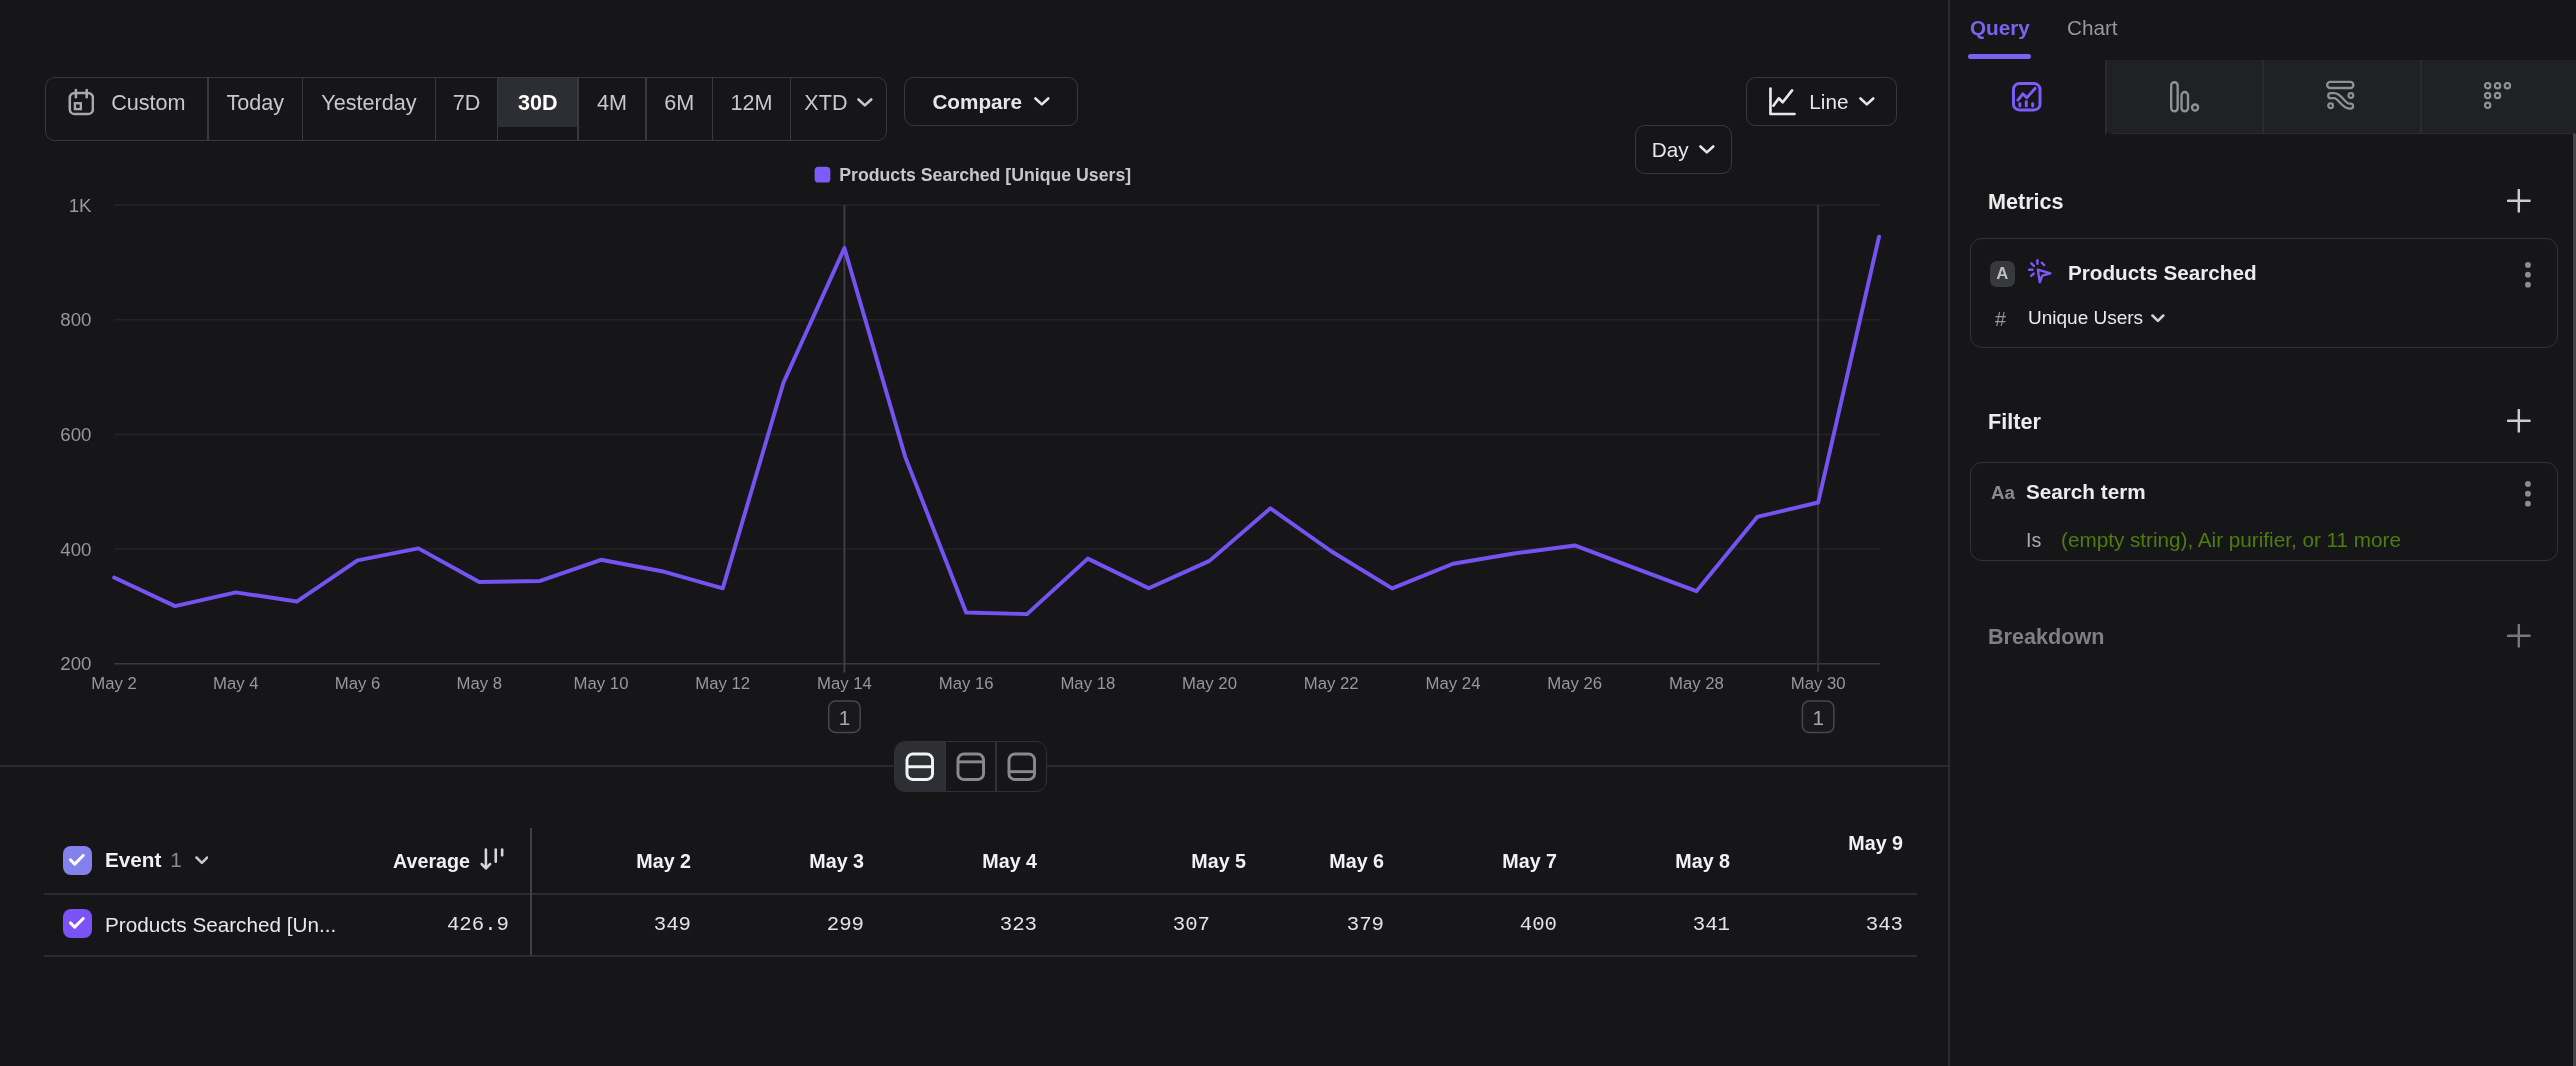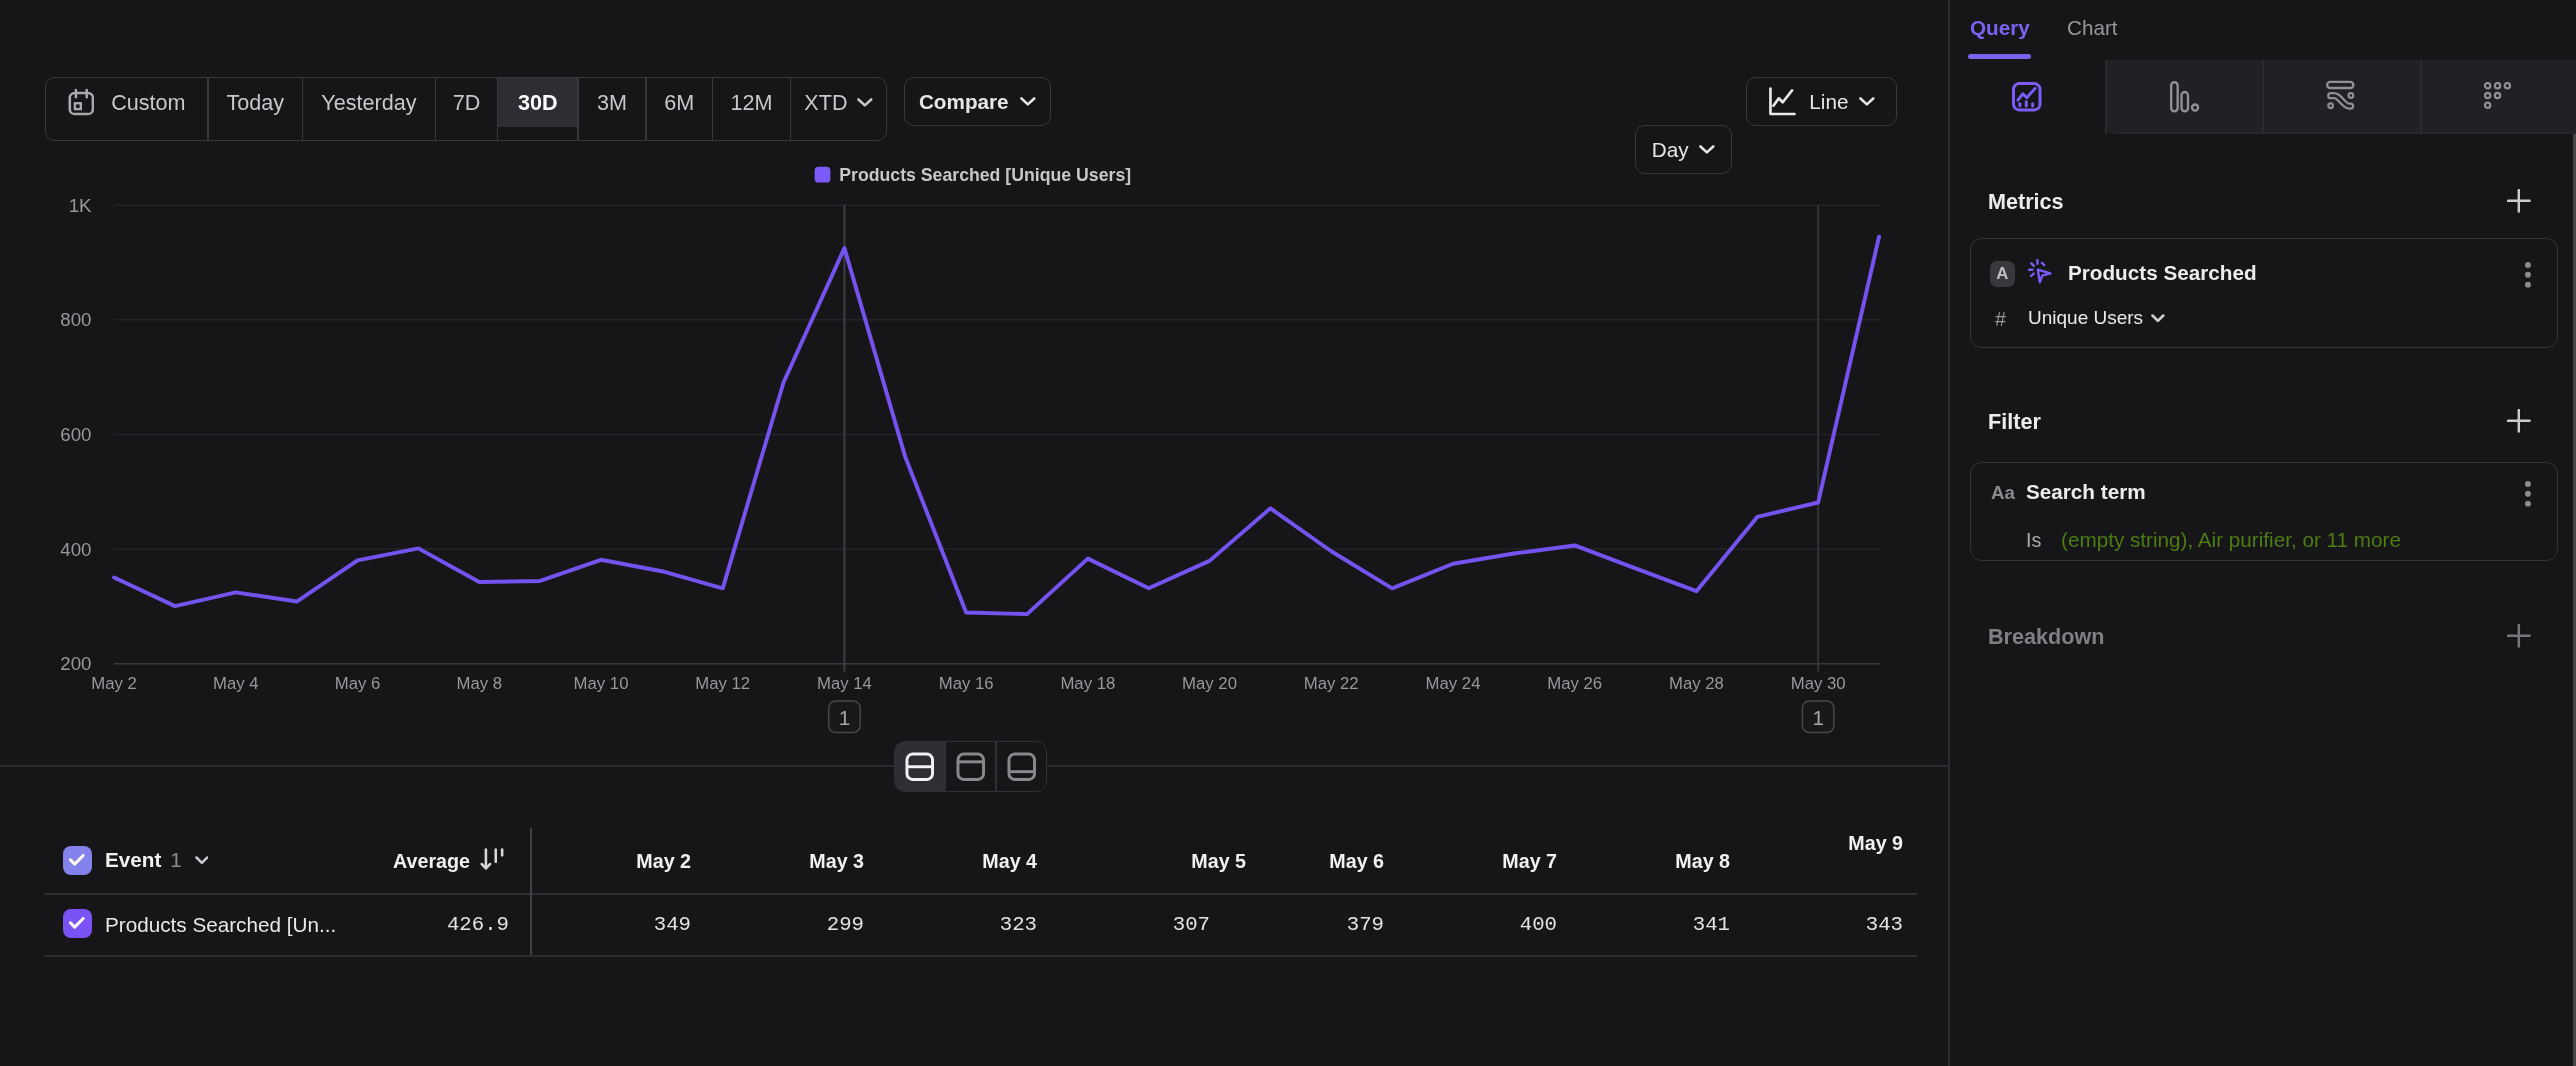--- a/index.html
+++ b/index.html
@@ -30,33 +30,33 @@
     Custom</div>
   <div style="width:1.5px;background:#38393d;"></div>
   <div class="seg" style="width:93px;">Today</div>
   <div style="width:1.5px;background:#38393d;"></div>
   <div class="seg" style="width:132px;">Yesterday</div>
   <div style="width:1.5px;background:#38393d;"></div>
   <div class="seg" style="width:61px;">7D</div>
   <div style="width:1.5px;background:#38393d;"></div>
   <div class="seg" style="width:79px;background:#2d2e33;color:#ffffff;font-weight:bold;">30D</div>
   <div style="width:1.5px;background:#38393d;"></div>
-  <div class="seg" style="width:67px;">3M</div>
+  <div class="seg" style="width:67px;">4M</div>
   <div style="width:1.5px;background:#38393d;"></div>
   <div class="seg" style="width:65px;">6M</div>
   <div style="width:1.5px;background:#38393d;"></div>
   <div class="seg" style="width:77px;">12M</div>
   <div style="width:1.5px;background:#38393d;"></div>
   <div class="seg" style="width:95px;">XTD
     <svg width="15.7" height="9.8" viewBox="0 0 16 10" fill="none" style="margin-left:9.8px;">
       <polyline points="1.5,1.5 8,7.5 14.5,1.5" stroke="#c7c8cb" stroke-width="2.6" stroke-linecap="round" stroke-linejoin="round"></polyline>
     </svg>
   </div>
 </div>
-<div class="btn a" style="left:904px;top:77px;width:147px;height:49px;font-weight:bold;">Compare
+<div class="btn a" style="left:904px;top:77px;width:174px;height:49px;font-weight:bold;">Compare
   <svg width="15.7" height="9.8" viewBox="0 0 16 10" fill="none" style="margin-left:11.8px;">
     <polyline points="1.5,1.5 8,7.5 14.5,1.5" stroke="#e6e7e9" stroke-width="2.6" stroke-linecap="round" stroke-linejoin="round"></polyline>
   </svg>
 </div>
 <div class="btn a" style="left:1635px;top:77px;width:97px;height:49px;margin-top:48px;">Day
   <svg width="15.7" height="9.8" viewBox="0 0 16 10" fill="none" style="margin-left:10.8px;">
     <polyline points="1.5,1.5 8,7.5 14.5,1.5" stroke="#e6e7e9" stroke-width="2.6" stroke-linecap="round" stroke-linejoin="round"></polyline>
   </svg>
 </div>
 <div class="btn a" style="left:1746px;top:77px;width:151px;height:49px;">

